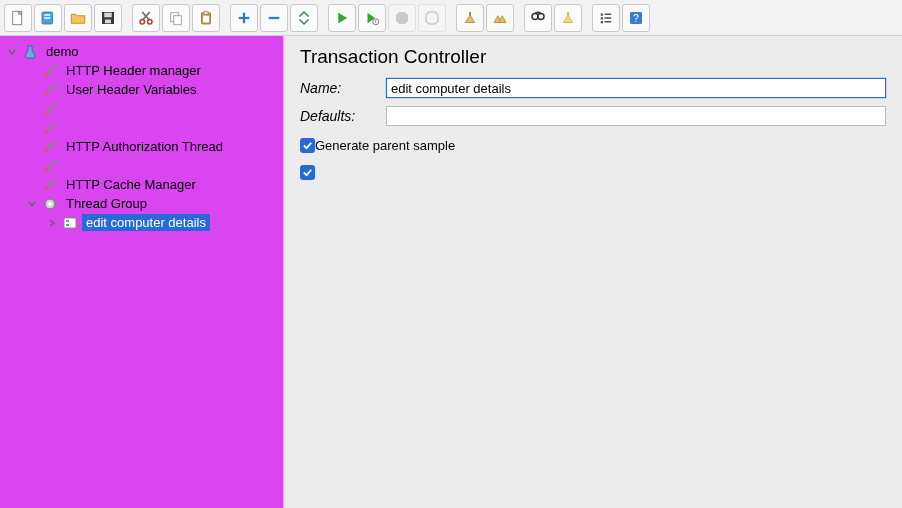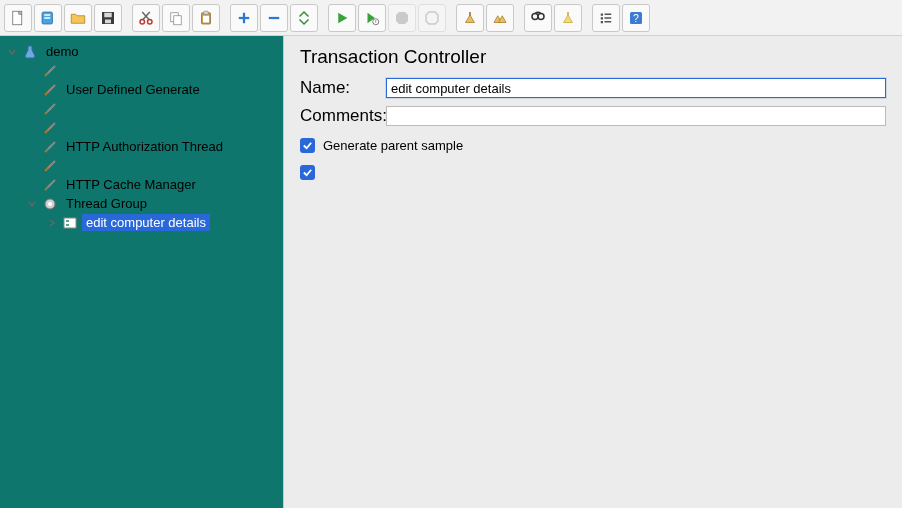--- a/index.html
+++ b/index.html
@@ -41,21 +41,21 @@
   }
   .tb-btn.disabled { opacity: 0.45; }
   
   .main {
     display: flex;
     height: calc(508px - 36px);
   }
   .tree-panel {
     width: 284px;
     border-right: 1px solid #c9c9c9;
-    background: #0f766e;
+    background: #d946ef;
     padding: 6px 4px;
     overflow: auto;
   }
   .detail-panel {
     flex: 1;
     background: #ececec;
     padding: 0;
   }
   
   .tree { font-size: 13px; }
@@ -104,40 +104,40 @@
     color: #000;
   }
   .form-row {
     display: flex;
     align-items: center;
     padding: 2px 16px 6px 16px;
     gap: 8px;
   }
   .form-label {
     width: 78px;
-    font-size: 17px;
+    font-size: 14px;
+    font-style: italic;
   }
   .form-input {
     flex: 1;
     height: 20px;
     border: 1px solid #2968d9;
     background: #fff;
     padding: 1px 4px;
     font-size: 13px;
     box-shadow: 0 0 0 1px rgba(41,104,217,0.15);
   }
   .form-input.plain {
     border: 1px solid #bbb;
     box-shadow: none;
   }
   .check-row {
     display: flex;
     align-items: center;
     padding: 6px 16px;
-    gap: 8px;
     font-size: 13px;
   }
   .chk {
     width: 15px;
     height: 15px;
     border-radius: 3px;
     background: #2968d9;
     display: flex;
     align-items: center;
     justify-content: center;
@@ -324,30 +324,31 @@
       </div>
 
       <div class="tree-row tree-indent-1">
         <span class="tree-toggle empty"></span>
         <span class="tree-icon">
           <svg viewBox="0 0 16 16">
               <line x1="3" y1="13" x2="10" y2="6" stroke="#b0762a" stroke-width="2"></line>
               <line x1="6" y1="10" x2="13" y2="3" stroke="#888" stroke-width="2"></line>
             </svg>
         </span>
-      </div>
-      <div class="tree-row tree-indent-1">
-        <span class="tree-toggle empty"></span>
-        <span class="tree-icon">
-          <svg viewBox="0 0 16 16">
-              <line x1="3" y1="13" x2="10" y2="6" stroke="#b0762a" stroke-width="2"></line>
-              <line x1="6" y1="10" x2="13" y2="3" stroke="#888" stroke-width="2"></line>
-            </svg>
-        </span>
-        <span class="tree-label">User Defined Generate</span>
+        <span class="tree-label">HTTP Header manager</span>
+      </div>
+      <div class="tree-row tree-indent-1">
+        <span class="tree-toggle empty"></span>
+        <span class="tree-icon">
+          <svg viewBox="0 0 16 16">
+              <line x1="3" y1="13" x2="10" y2="6" stroke="#b0762a" stroke-width="2"></line>
+              <line x1="6" y1="10" x2="13" y2="3" stroke="#888" stroke-width="2"></line>
+            </svg>
+        </span>
+        <span class="tree-label">User Header Variables</span>
       </div>
       <div class="tree-row tree-indent-1">
         <span class="tree-toggle empty"></span>
         <span class="tree-icon">
           <svg viewBox="0 0 16 16">
               <line x1="3" y1="13" x2="10" y2="6" stroke="#b0762a" stroke-width="2"></line>
               <line x1="6" y1="10" x2="13" y2="3" stroke="#888" stroke-width="2"></line>
             </svg>
         </span>
       </div>
@@ -426,21 +427,21 @@
 
   <div class="detail-panel">
     <div class="detail-heading">Transaction Controller</div>
 
     <div class="form-row">
       <div class="form-label">Name:</div>
       <input class="form-input" type="text" value="edit computer details" style="">
     </div>
 
     <div class="form-row">
-      <div class="form-label">Comments:</div>
+      <div class="form-label">Defaults:</div>
       <input class="form-input plain" type="text" value="" style="">
     </div>
 
     <div class="check-row">
       <span class="chk">
         <svg width="11" height="11" viewBox="0 0 12 12">
             <polyline points="2,6 5,9 10,3" fill="none" stroke="#fff" stroke-width="2"></polyline>
           </svg>
       </span>
       <span>Generate parent sample</span>

